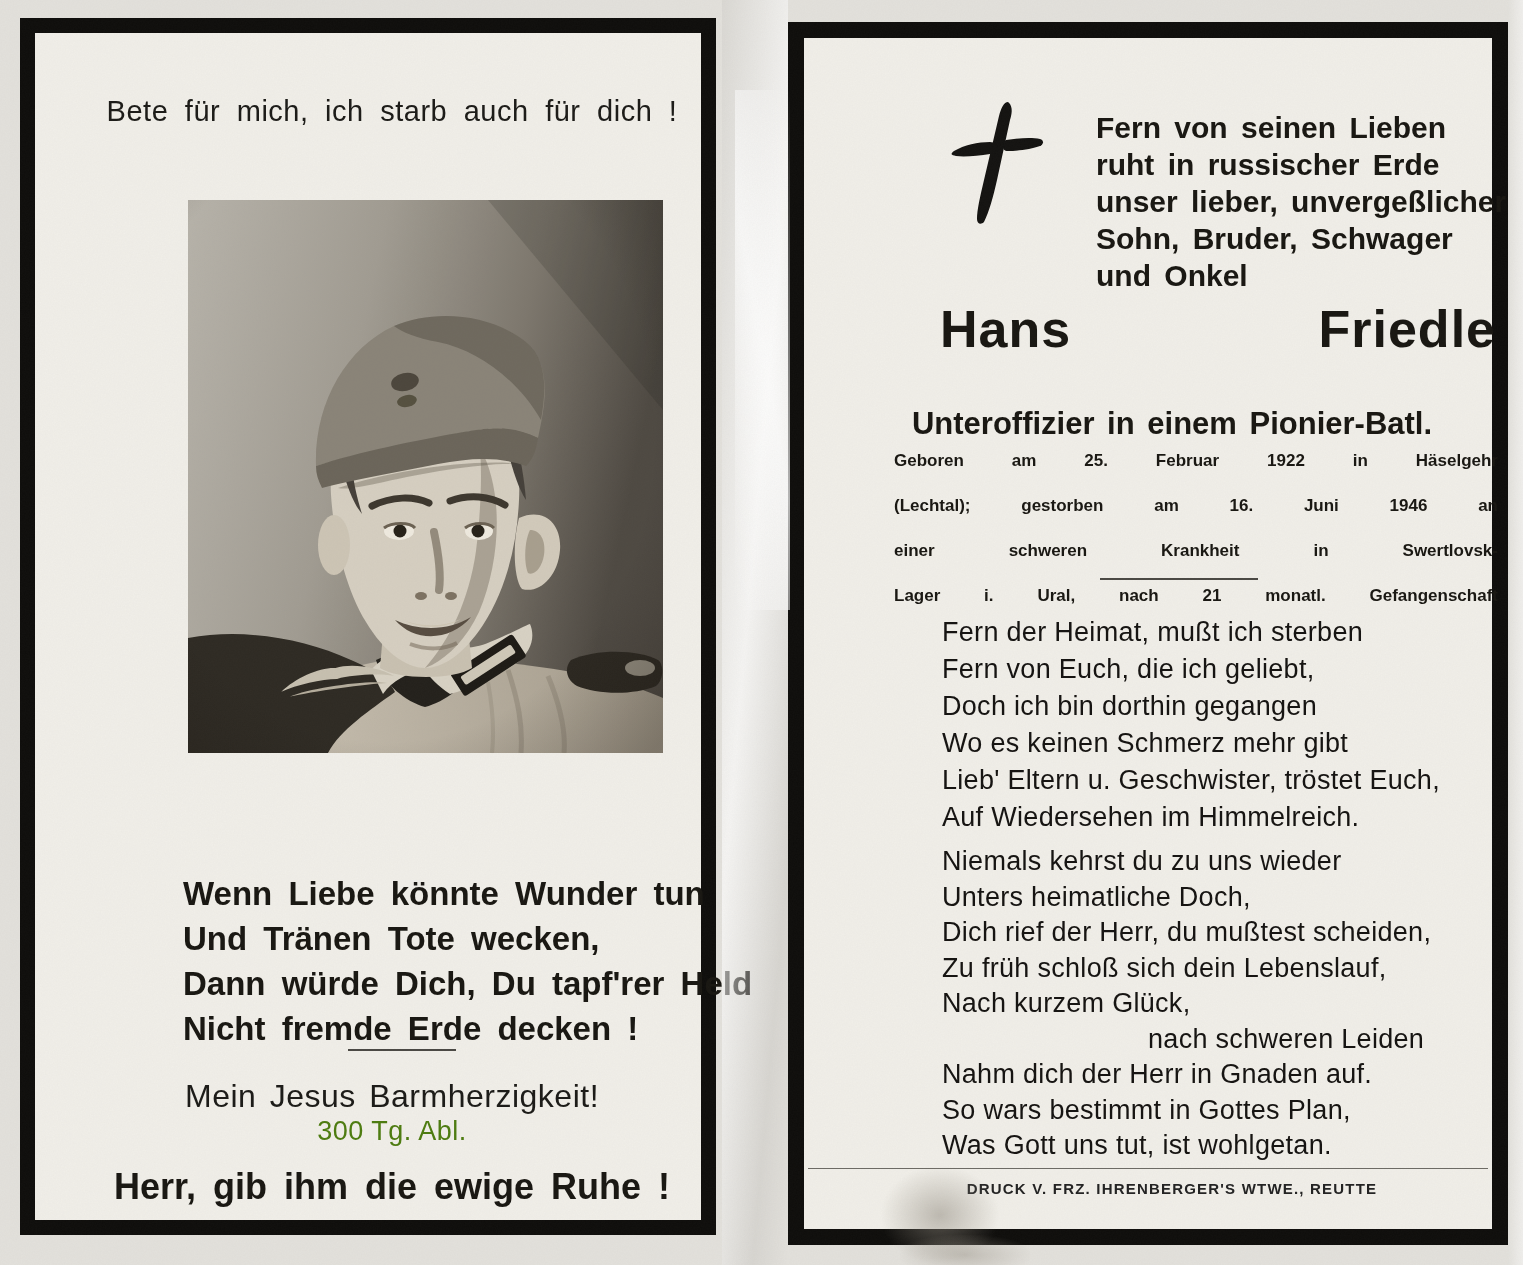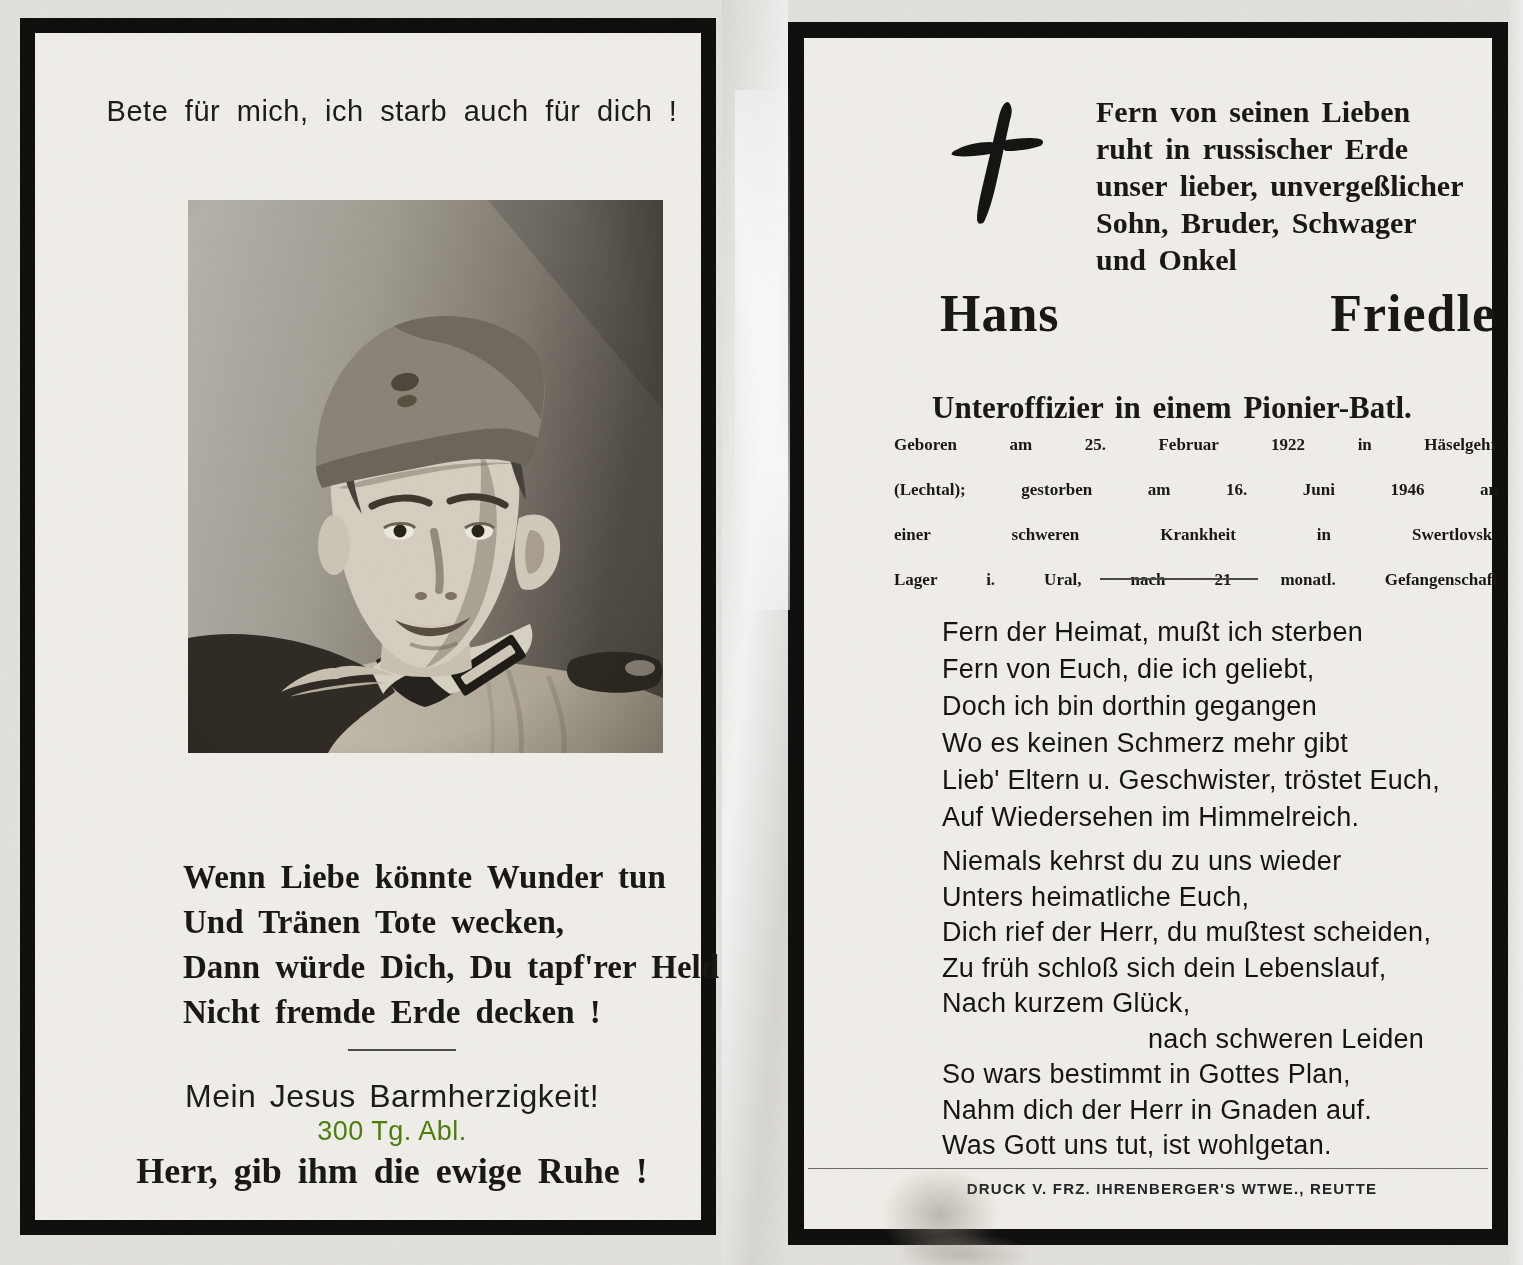--- a/index.html
+++ b/index.html
@@ -5,21 +5,21 @@
   html,body{margin:0;padding:0;background:#d8d6d1;}
   #page{position:relative;width:1523px;height:1265px;background:#e3e1dc;overflow:hidden;
         font-family:"Liberation Sans",sans-serif;color:#17150f;}
   
   .card{position:absolute;background:#f1efe9;box-sizing:border-box;}
   #left-card{left:20px;top:18px;width:696px;height:1217px;border:15px solid #0e0d0b;}
   #right-card{left:788px;top:22px;width:720px;height:1223px;border:16px solid #0e0d0b;}
   .abs{position:absolute;padding-left:48px;}
   .nw{white-space:nowrap;}
   .ctr{left:0;right:0;text-align:center;}
-  .fr{font-family:Liberation Serif, serif;font-weight:bold;color:#181611;}
+  .fr{font-family:Liberation Sans, sans-serif;font-weight:bold;color:#181611;margin-top:16px;}
   .sansline{font-size:27px;line-height:35.5px;letter-spacing:.3px;color:#141210;}
   
   #lc-header{top:62px;font-size:29px;word-spacing:8px;letter-spacing:.5px;color:#1b1a17;}
   #photo{left:105px;top:167px;width:475px;height:553px;}
   #lc-poem{left:100px;top:822px;font-size:33px;line-height:45px;word-spacing:7px;}
   .mini-rule{border-top:2px solid #4a4843;height:0;}
   #lc-rule{top:1016px;left:313px;width:60px;}
   #lc-mercy{top:1045px;font-size:32px;letter-spacing:.5px;word-spacing:4px;color:#1b1a17;}
   #lc-indulgence{top:1083px;font-size:27px;letter-spacing:.5px;color:#4d7c0f;}
   #lc-rest{top:1117px;font-size:36px;word-spacing:7px;}
@@ -203,27 +203,27 @@
       <div class="nw">Fern der Heimat, mußt ich sterben</div>
       <div class="nw">Fern von Euch, die ich geliebt,</div>
       <div class="nw">Doch ich bin dorthin gegangen</div>
       <div class="nw">Wo es keinen Schmerz mehr gibt</div>
       <div class="nw">Lieb' Eltern u. Geschwister, tröstet Euch,</div>
       <div class="nw">Auf Wiedersehen im Himmelreich.</div>
     </div>
 
     <div id="rc-stanza2" class="abs sansline">
       <div class="nw">Niemals kehrst du zu uns wieder</div>
-      <div class="nw">Unters heimatliche Euch,</div>
+      <div class="nw">Unters heimatliche Doch,</div>
       <div class="nw">Dich rief der Herr, du mußtest scheiden,</div>
       <div class="nw">Zu früh schloß sich dein Lebenslauf,</div>
       <div class="nw">Nach kurzem Glück,</div>
       <div class="nw indent-line">nach schweren Leiden</div>
+      <div class="nw">Nahm dich der Herr in Gnaden auf.</div>
       <div class="nw">So wars bestimmt in Gottes Plan,</div>
-      <div class="nw">Nahm dich der Herr in Gnaden auf.</div>
       <div class="nw">Was Gott uns tut, ist wohlgetan.</div>
     </div>
 
     <div id="rc-footer-rule" class="abs"></div>
     <div id="rc-printer" class="abs ctr nw">DRUCK V. FRZ. IHRENBERGER'S WTWE., REUTTE</div>
   </div>
 
   <div id="crease" class="artifact"></div>
   <div id="wrinkle" class="artifact"></div>
   <div id="edge-right" class="artifact"></div>

